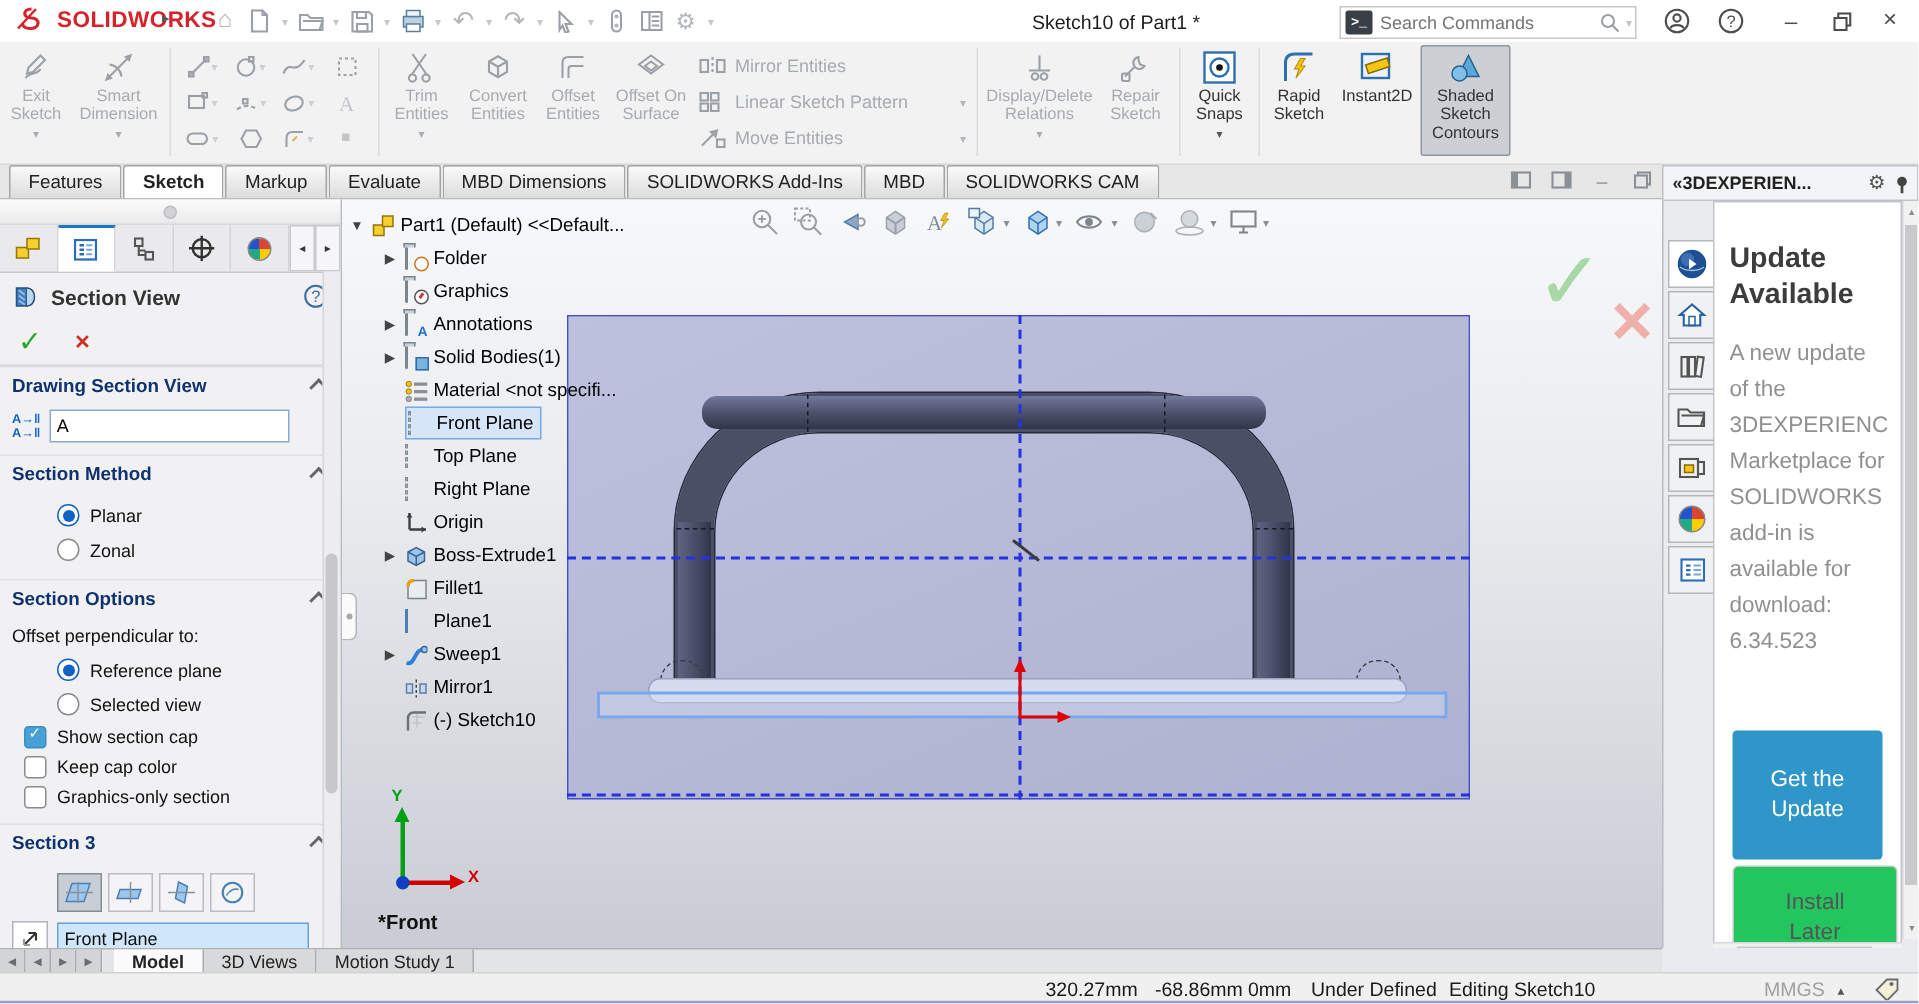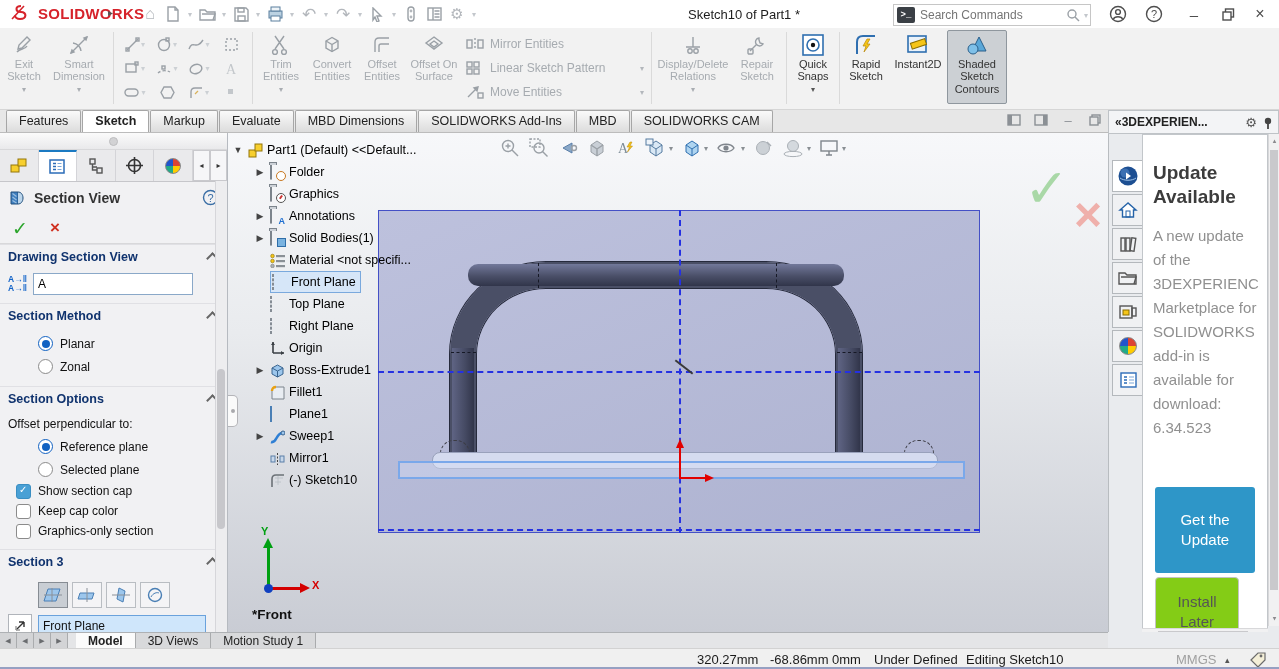--- a/index.html
+++ b/index.html
@@ -138,21 +138,21 @@
   #xp-header .gear{color:#555;font-size:13px;}
   #xp-body{position:absolute;left:1108px;top:134px;width:171px;height:514px;background:#e9ebee;border-left:1px solid #b8bcc0;box-sizing:border-box;}
   .xp-tabs{position:absolute;left:1112px;top:160px;display:flex;flex-direction:column;gap:2px;}
   .xp-tab{width:30px;height:30px;background:#f0f1f3;border:1px solid #b4b8bc;display:flex;align-items:center;justify-content:center;}
   .xp-tab.active{background:#fff;border-right-color:#fff;}
   #xp-content{position:absolute;left:1142px;top:134px;width:126px;height:511px;background:#fff;border:1px solid #c2c6ca;box-sizing:border-box;overflow:hidden;}
   #xp-content h2{margin:26px 0 0 10px;width:104px;font-size:19px;line-height:1.28;color:#3c3c3c;font-weight:700;}
   #xp-content .body-txt{margin:14px 0 0 10px;width:107px;font-size:15px;line-height:24px;color:#909090;overflow:hidden;white-space:normal;word-break:normal;}
   .btn-get{position:absolute;left:12px;top:352px;width:100px;height:86px;background:#2e96c8;color:#fff;border-radius:3px;display:flex;align-items:center;justify-content:center;text-align:center;font-size:15px;line-height:1.35;}
   .btn-get span{width:58px;}
-  .btn-later{position:absolute;left:12px;top:442px;width:84px;height:70px;background:#84cc16;border:1px solid #c3c3c3;border-radius:4px;color:#555;display:flex;align-items:center;justify-content:center;text-align:center;font-size:15px;line-height:1.35;box-sizing:border-box;}
+  .btn-later{position:absolute;left:12px;top:442px;width:110px;height:70px;background:#22c55e;border:1px solid #c3c3c3;border-radius:4px;color:#555;display:flex;align-items:center;justify-content:center;text-align:center;font-size:15px;line-height:1.35;box-sizing:border-box;}
   .btn-later span{width:52px;}
   .xp-vscroll{position:absolute;left:1268px;top:134px;width:11px;height:492px;background:#f1f1f2;border-left:1px solid #d8d8da;}
   .xp-vthumb{position:absolute;left:1px;top:16px;width:8px;height:440px;background:#c9c9cc;}
   .xp-sar{position:absolute;width:11px;height:14px;color:#8a8a8e;font-size:7px;display:flex;align-items:center;justify-content:center;}
   .xp-hscroll{position:absolute;left:1142px;top:628px;width:126px;height:14px;background:#f1f1f2;border-top:1px solid #d8d8da;display:flex;align-items:center;}
   .xp-hthumb{position:absolute;left:16px;top:2px;width:90px;height:9px;background:#c9c9cc;}
   
   #bottabs{position:absolute;left:0;top:632px;width:1108px;height:16px;background:#e4e5e7;border-top:1px solid #aeb1b4;display:flex;align-items:stretch;box-sizing:border-box;}
   .nav-btn{width:16px;display:flex;align-items:center;justify-content:center;background:#d3d4d6;border-right:1px solid #aaacae;color:#6a6c6f;font-size:7px;}
   .btab{padding:8px 12px;display:flex;align-items:center;font-size:12px;color:#222;background:#d8d9db;border-right:1px solid #a9abad;white-space:nowrap;}
@@ -621,21 +621,21 @@
         <span class="chev"></span>
     </div>
     <div class="grp-bd">
       <div style="font-size:12px;color:#111;padding:2px 0 4px;">Offset perpendicular to:</div>
       <div class="opt-row">
           <span class="radio sel"></span>
           <span>Reference plane</span>
         </div>
       <div class="opt-row">
           <span class="radio"></span>
-          <span>Selected plane</span>
+          <span>Selected view</span>
         </div>
       <div class="opt-row cb">
           <span class="cbx on"></span>
           <span>Show section cap</span>
         </div>
       <div class="opt-row cb">
           <span class="cbx"></span>
           <span>Keep cap color</span>
         </div>
       <div class="opt-row cb">

